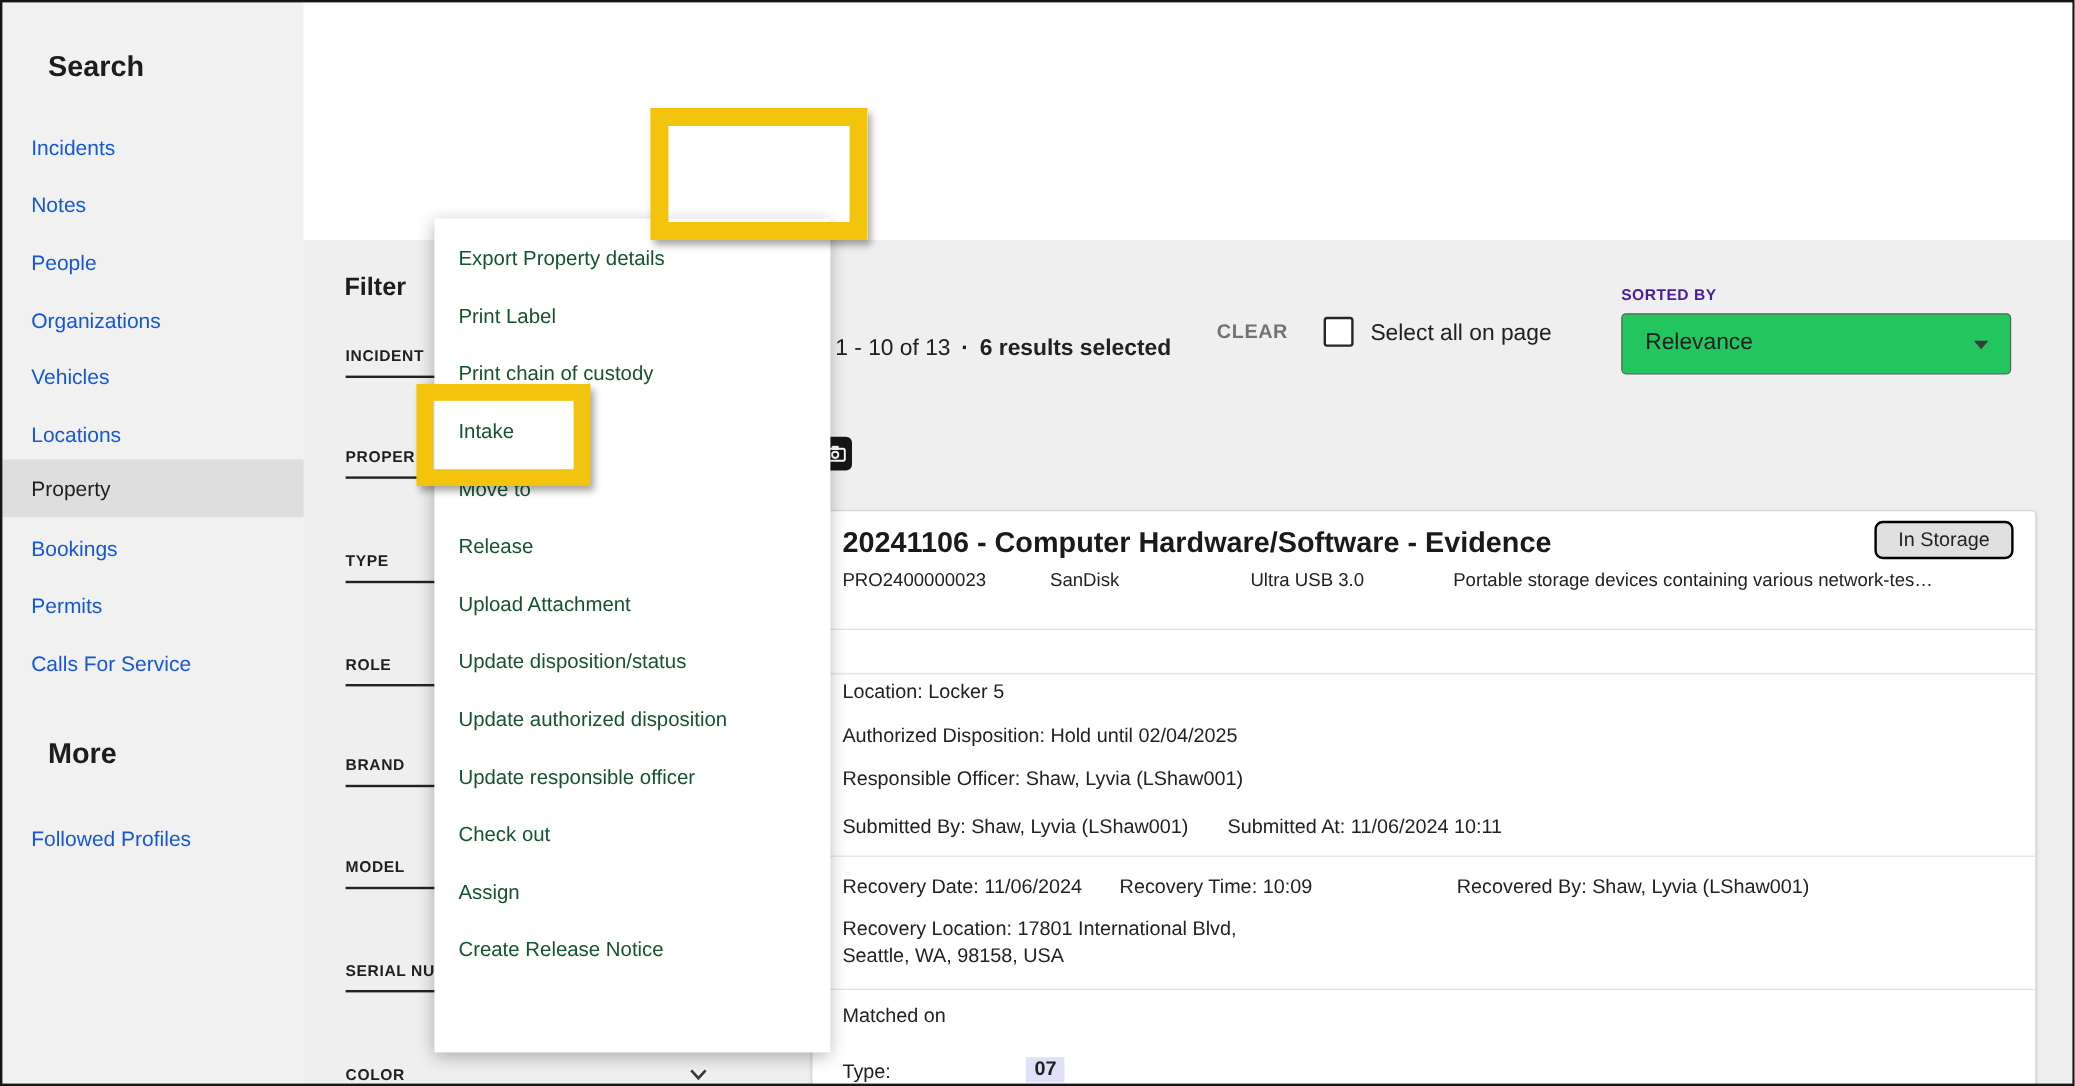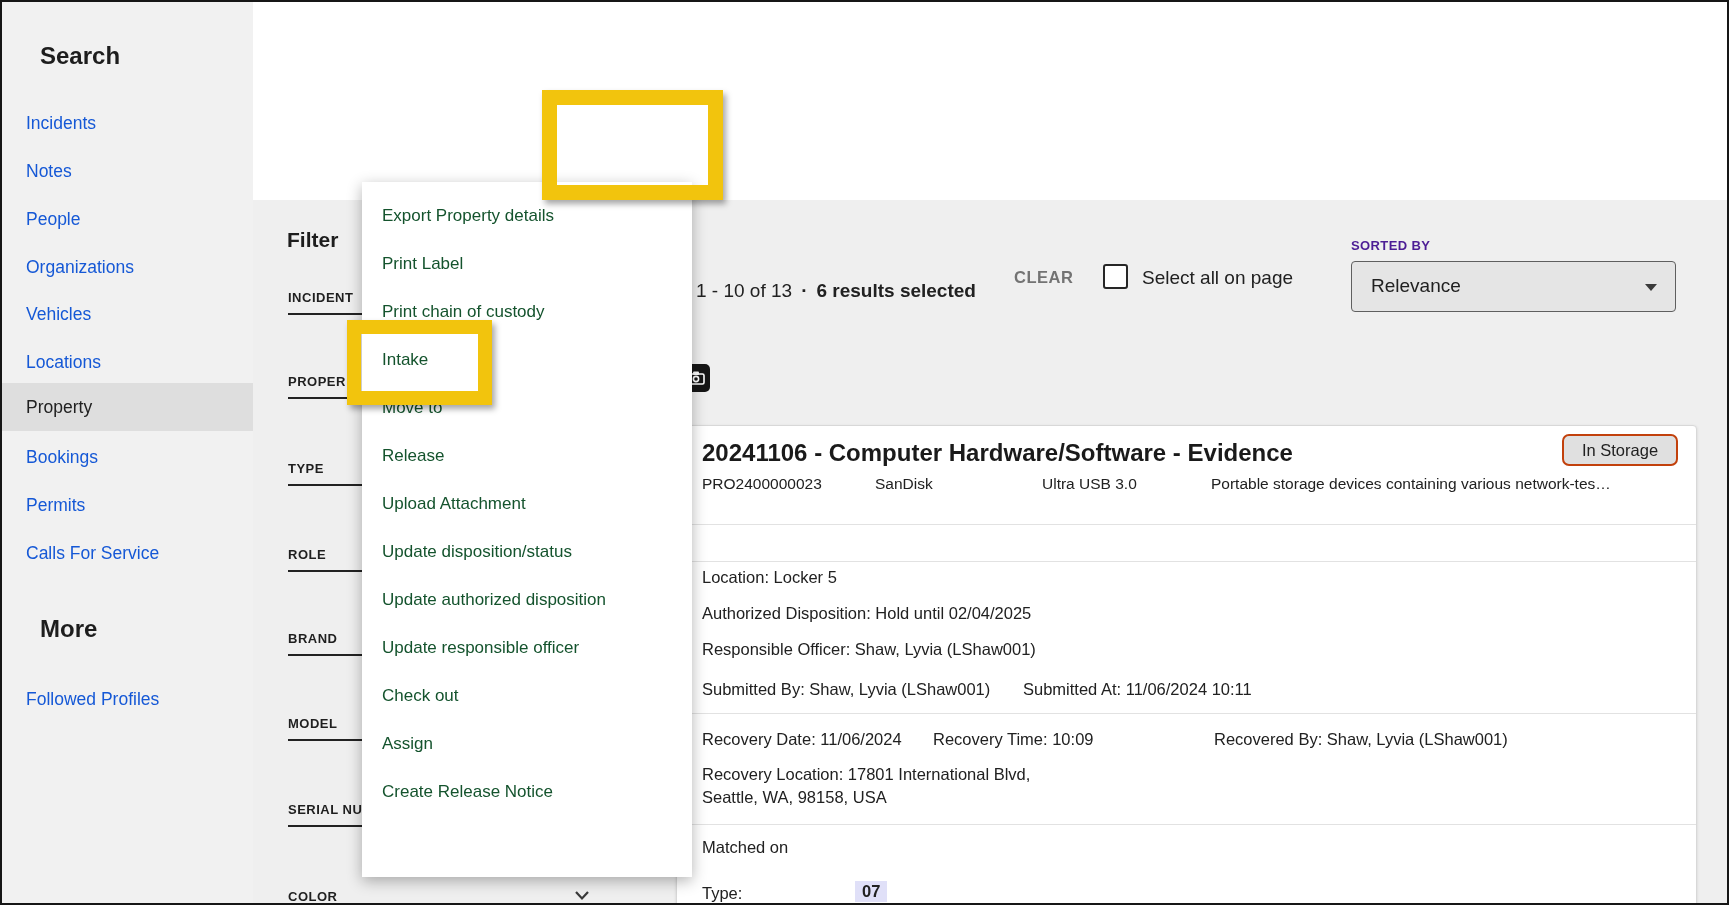--- a/index.html
+++ b/index.html
@@ -42,32 +42,32 @@
   .filter-row .funderline{ position:absolute; left:0; top:25px; width:312px; height:2px; background:#222; }
   .filter-row svg{ position:absolute; right:10px; top:3px; }
 
   
   .res-count{ position:absolute; left:696px; top:266px; font-size:19px; color:#212121; z-index:2; display:flex; gap:9px; align-items:baseline;margin-top:14px; }
   .res-count .bold{ font-weight:bold; }
   .clear-link{ position:absolute; left:1014px; top:268px; font-size:16.5px; font-weight:bold; letter-spacing:.5px; color:#737373; cursor:pointer; z-index:2; }
   .checkbox{ position:absolute; left:1103px; top:264px; width:25px; height:25px; border:2.5px solid #262626; border-radius:3px; background:#fff; cursor:pointer; z-index:2; }
   .selall-label{ position:absolute; left:1142px; top:267px; font-size:19px; color:#212121; z-index:2;text-align:right; }
   .sortedby-label{ position:absolute; left:1351px; top:238px; font-size:13px; font-weight:bold; letter-spacing:.4px; color:#4c1d95; z-index:2; }
-  .sort-select{ position:absolute; left:1351px; top:261px; width:325px; height:51px; background:#e5e5e5; border:1.5px solid #5f5f5f; border-radius:4px; cursor:pointer; z-index:2; }
+  .sort-select{ position:absolute; left:1351px; top:261px; width:325px; height:51px; background:#22c55e; border:1.5px solid #5f5f5f; border-radius:4px; cursor:pointer; z-index:2; }
   .sort-select .sort-value{ position:absolute; left:19px; top:13px; font-size:19px; color:#212121; }
   .sort-caret{ position:absolute; right:18px; top:22px; width:0; height:0; border-left:6px solid transparent; border-right:6px solid transparent; border-top:7px solid #3a3a3a; }
 
   
   .camera-chip{ position:absolute; left:682px; top:364px; width:28px; height:28px; background:#161616; border-radius:5px; z-index:2; display:flex; align-items:center; justify-content:center; cursor:pointer; }
 
   
   .card{ position:absolute; left:676px; top:425px; width:1021px; height:480px; background:#fff;
          border:1px solid #d8d8d8; border-radius:4px 4px 0 0; box-shadow:0 1px 3px rgba(0,0,0,.12); z-index:2; }
   .card .title{ position:absolute; left:25px; top:13px; font-size:24px; font-weight:bold; color:#1a1a1a; }
-  .badge{ position:absolute; left:885px; top:8px; width:116px; height:32px; background:#e0e0e0; border:2px solid #c2410c;
+  .badge{ position:absolute; left:885px; top:8px; width:116px; height:32px; background:#e0e0e0; border:2px solid #000000;
           border-radius:7px; font-size:16.5px; color:#212121; display:flex; align-items:center; justify-content:center; }
   .inforow span{ position:absolute; top:49px; font-size:15.5px; color:#212121; white-space:nowrap; }
   .divider{ position:absolute; left:0; width:1019px; height:1px; background:#e2e2e2; }
   .dline{ position:absolute; font-size:16.5px; color:#212121; white-space:nowrap; }
   .match-chip{ background:#e0e0f8; font-weight:bold; padding:1px 7px; }
 
   
   .menu-panel{ position:absolute; left:362px; top:182px; width:330px; height:695px; background:#fff;
                box-shadow:0 4px 14px rgba(0,0,0,.3); z-index:5; padding-top:10px; }
   .menu-item{ height:48px; line-height:48px; padding-left:20px; font-size:17px; color:#14532d; cursor:pointer; white-space:nowrap; }

